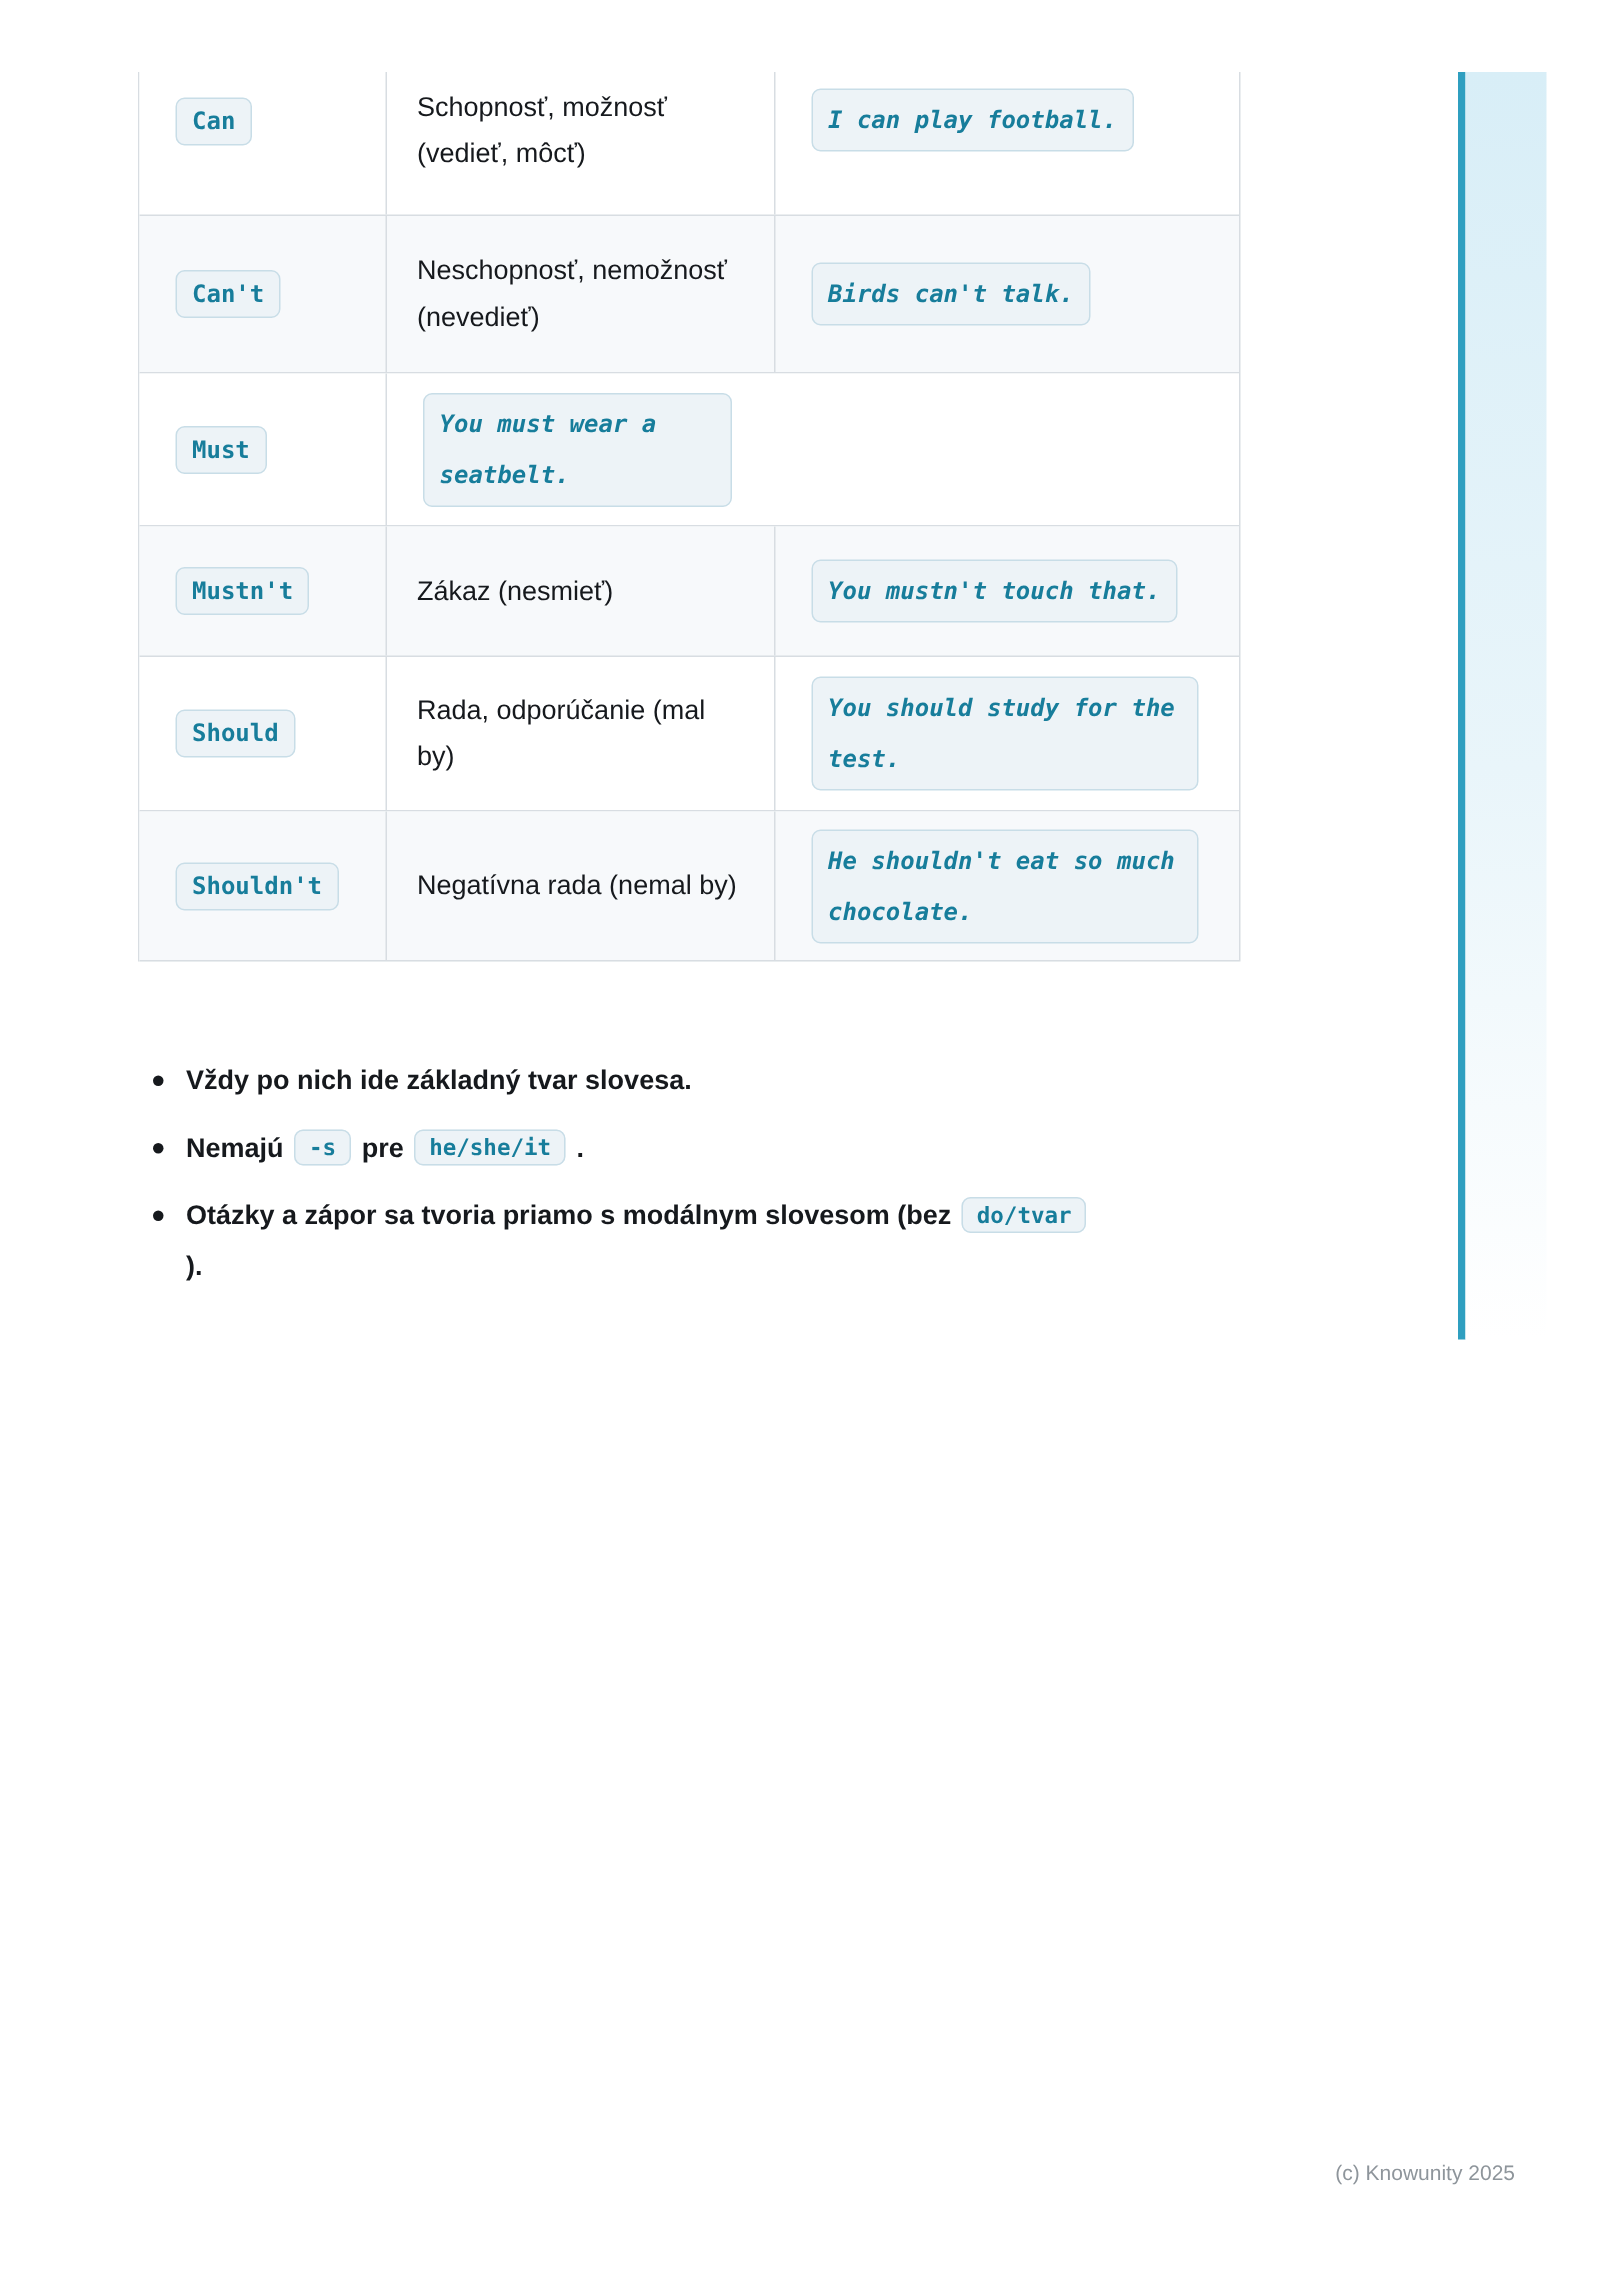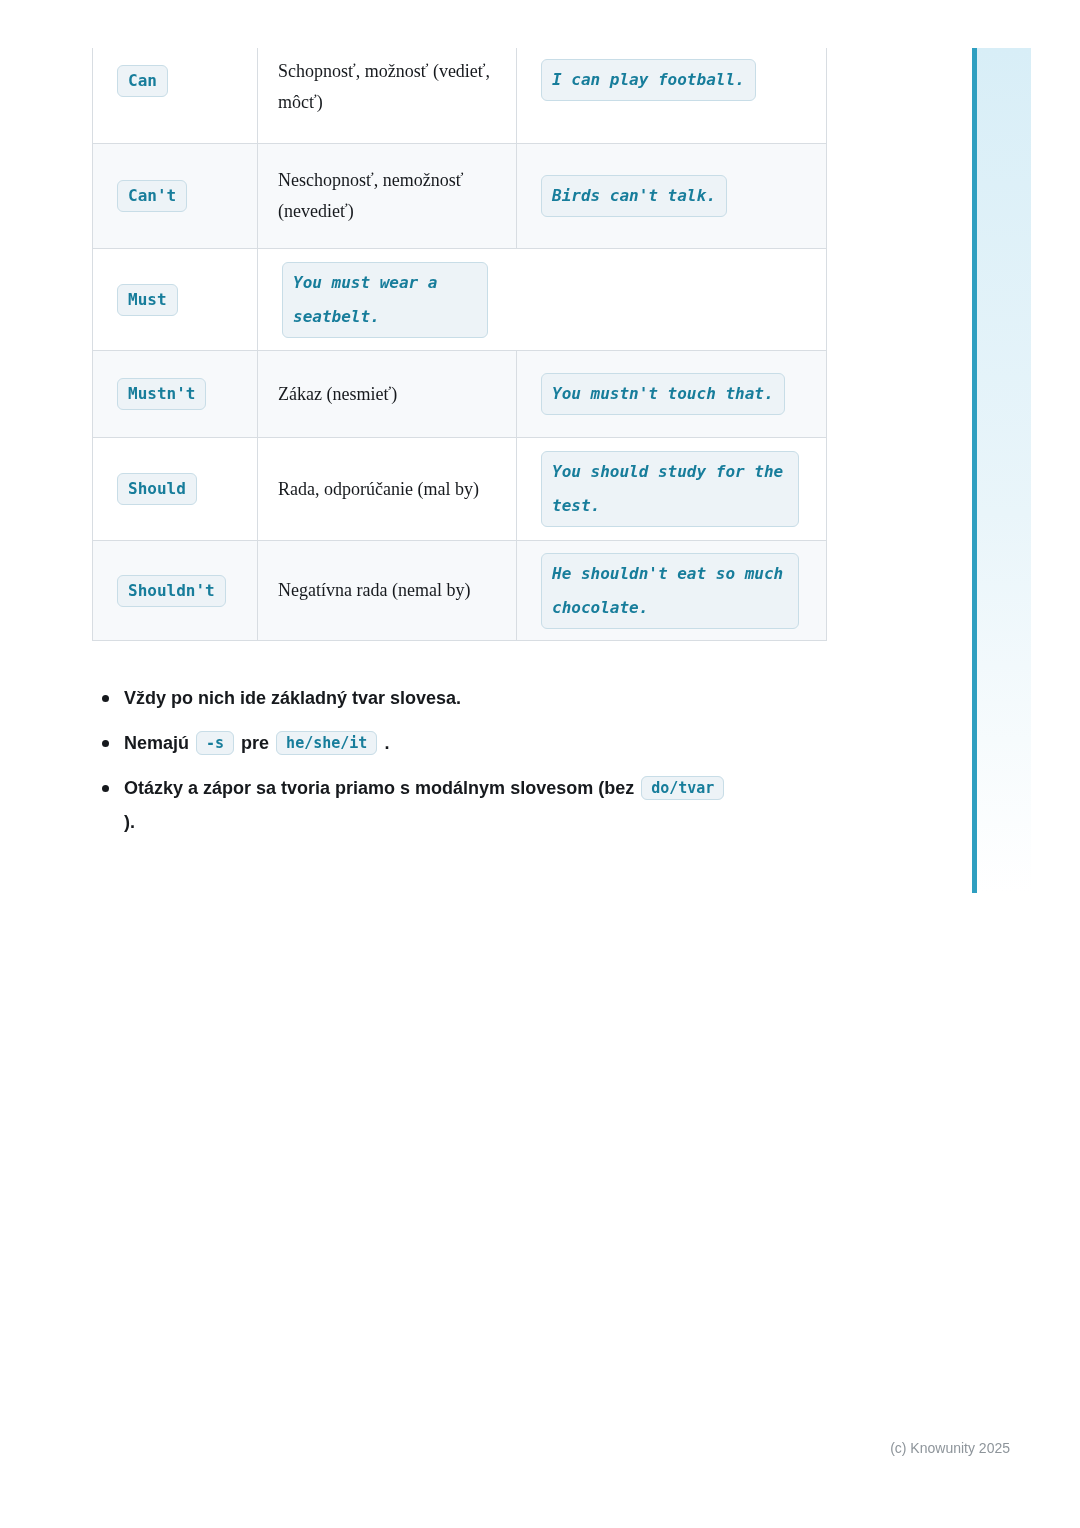--- a/index.html
+++ b/index.html
@@ -36,21 +36,21 @@
   .trow:nth-child(5) { height: 103px; }
   .trow:nth-child(6) { height: 100px; }
   .cell { display: flex; align-items: center; }
   .c1 { padding-left: 24px; border-right: 1px solid var(--table-border, #d8dde2); }
   .c2 { padding-left: 20px; padding-right: 24px; border-right: 1px solid var(--table-border, #d8dde2); }
   .c3 { padding-left: 24px; padding-right: 29px; font-style: italic; }
   .trow.first .cell { align-items: flex-start; }
   .trow.first .c1 { padding-top: 17px; }
   .trow.first .c2 { padding-top: 8px; }
   .trow.first .c3 { padding-top: 11px; }
-  .meaning { font-size: 18px; line-height: 31px; color: var(--text, #16191d); font-family: Liberation Serif, serif; }
+  .meaning { font-size: 18px; line-height: 31px; color: var(--text, #16191d); }
 
   
   .code-badge {
     font-family: "DejaVu Sans Mono", monospace;
     font-size: 16px;
     font-weight: 700;
     line-height: 1.5;
     color: var(--accent, #177d9b);
     background: var(--badge-bg, #edf3f7);
     border: 1px solid var(--badge-border, #c8dde7);
@@ -58,21 +58,21 @@
     padding: 3px 10px;
     white-space: pre-wrap;
   }
   .example {
     line-height: 34px;
     -webkit-box-decoration-break: clone;
     box-decoration-break: clone;
   }
 
   
-  .notes { margin-top: 40px; width: 645px; }
+  .notes { margin-top: 62px; width: 645px; }
   .note-item {
     position: relative;
     padding-left: 32px;
     font-size: 18px;
     font-weight: 700;
     line-height: 34px;
     margin-bottom: 11px;
     color: var(--text, #16191d);
   }
   .note-item::before {

